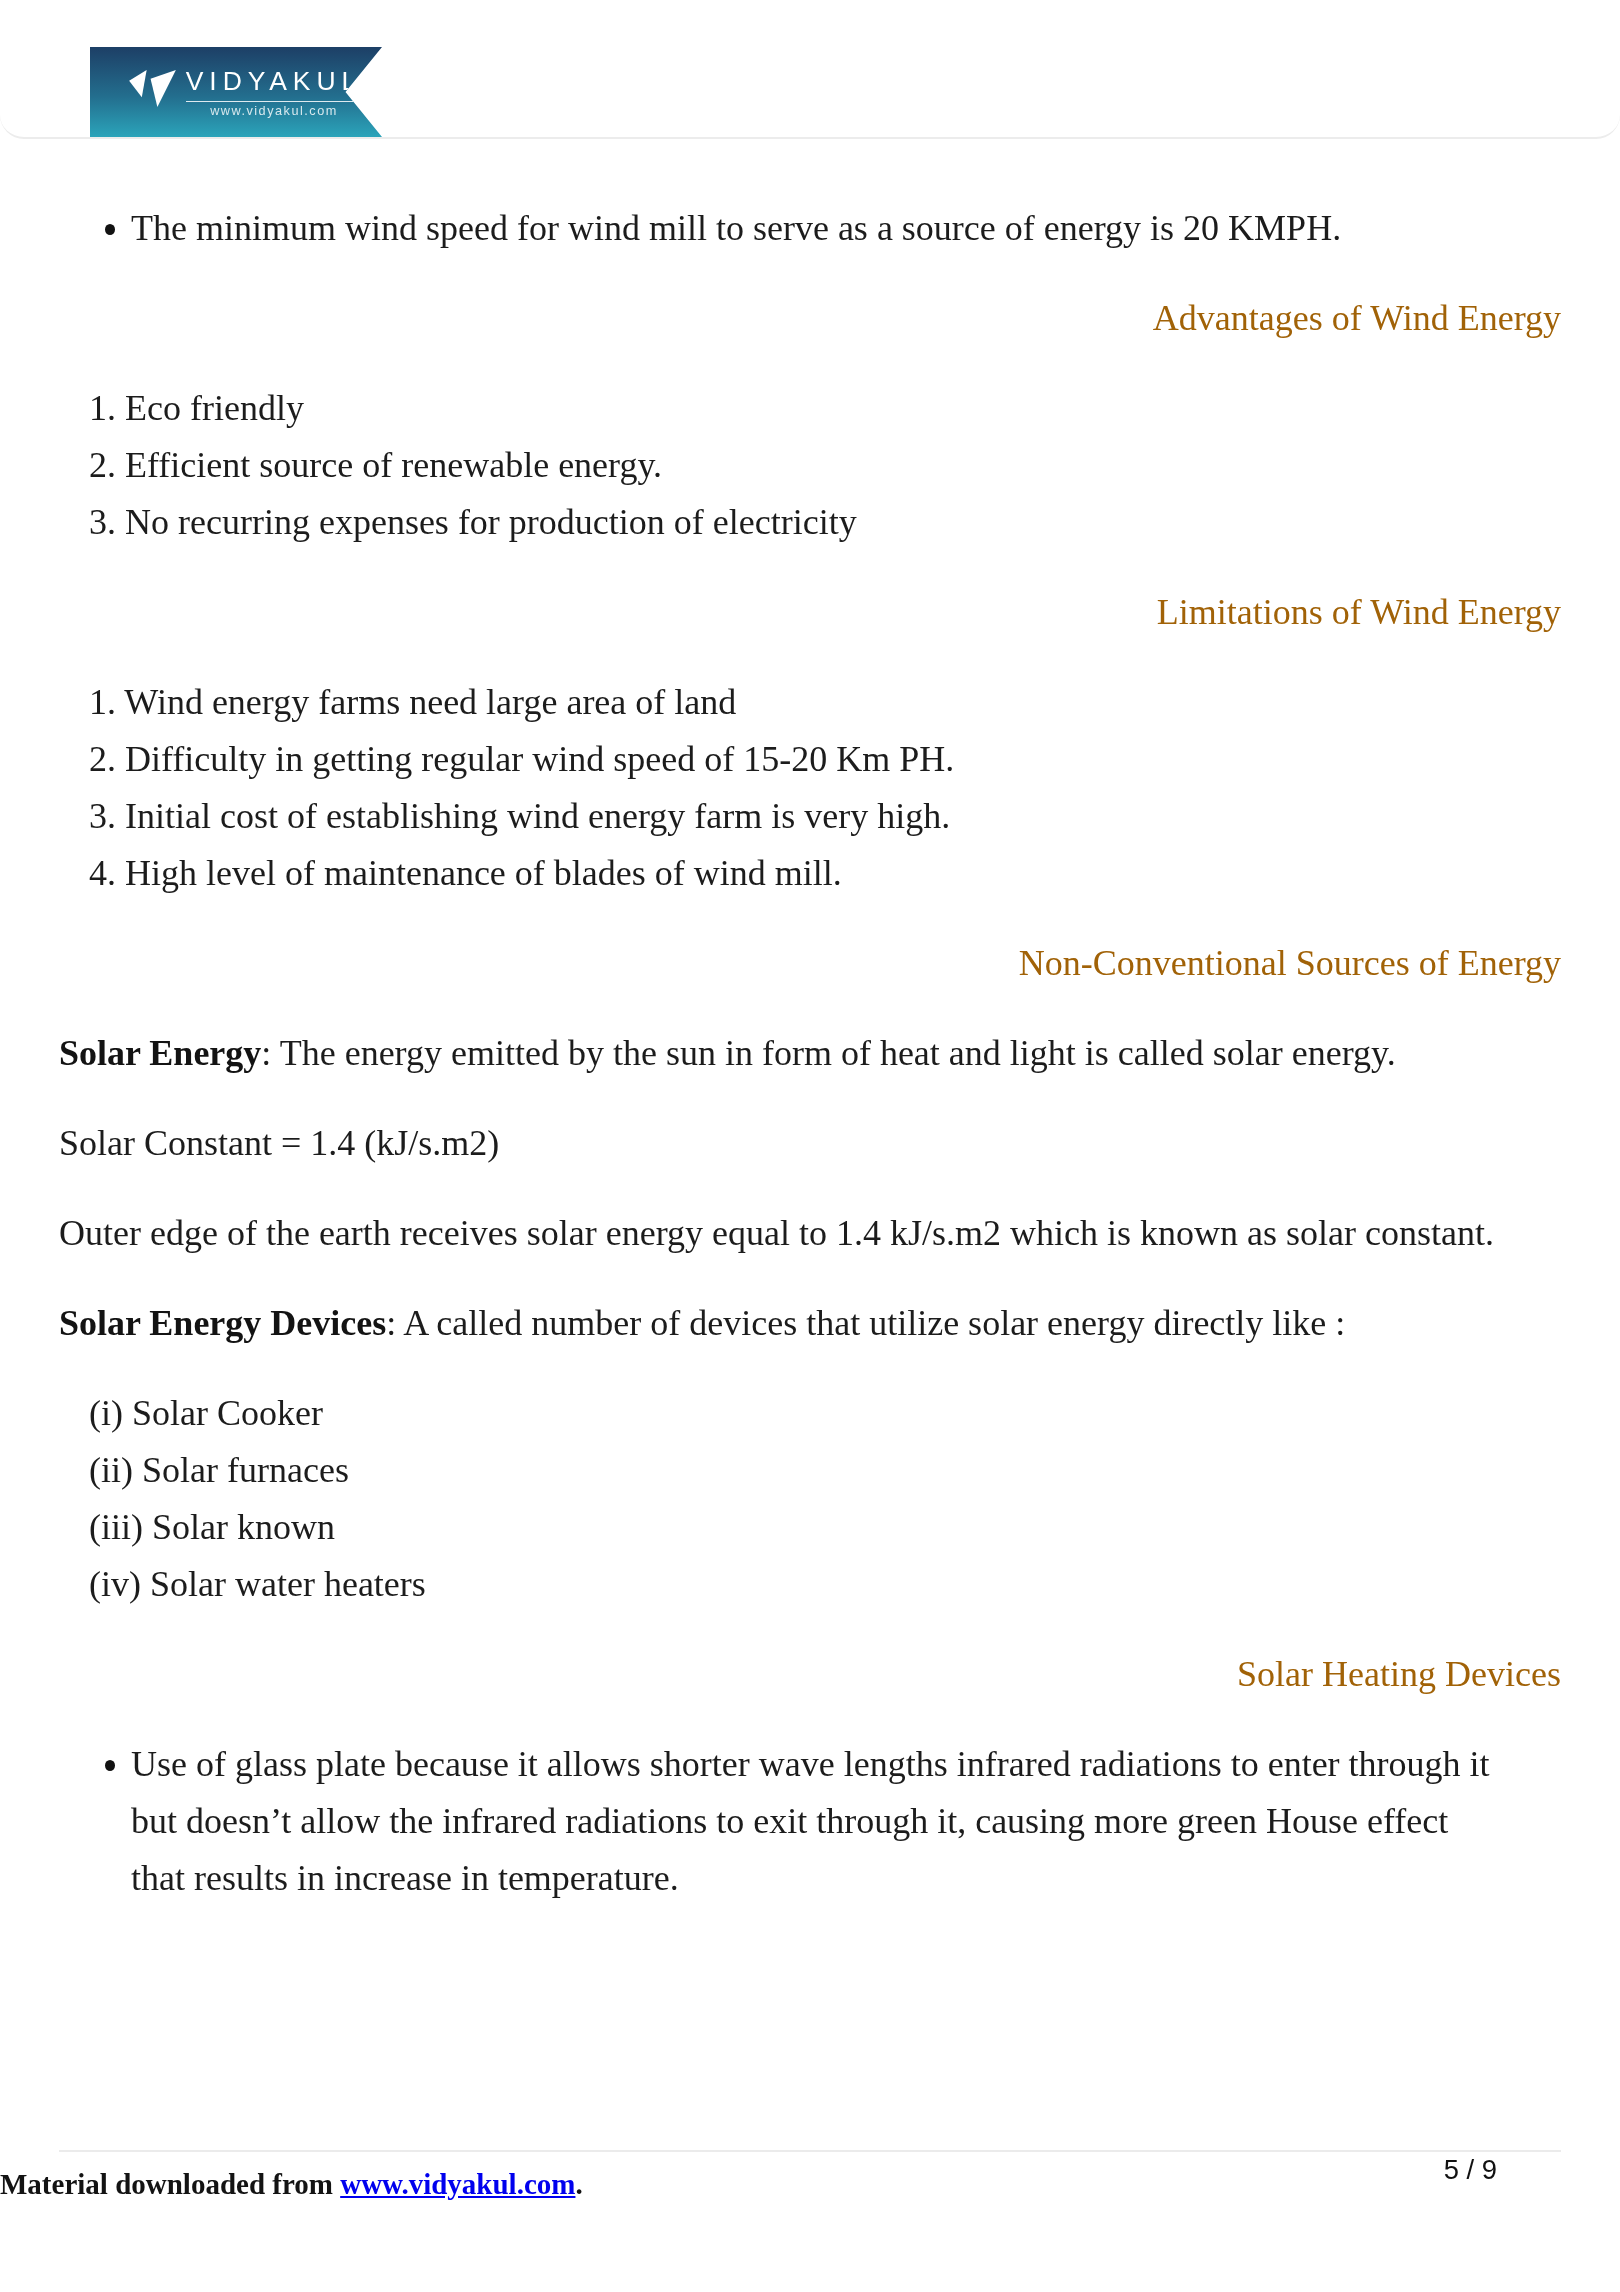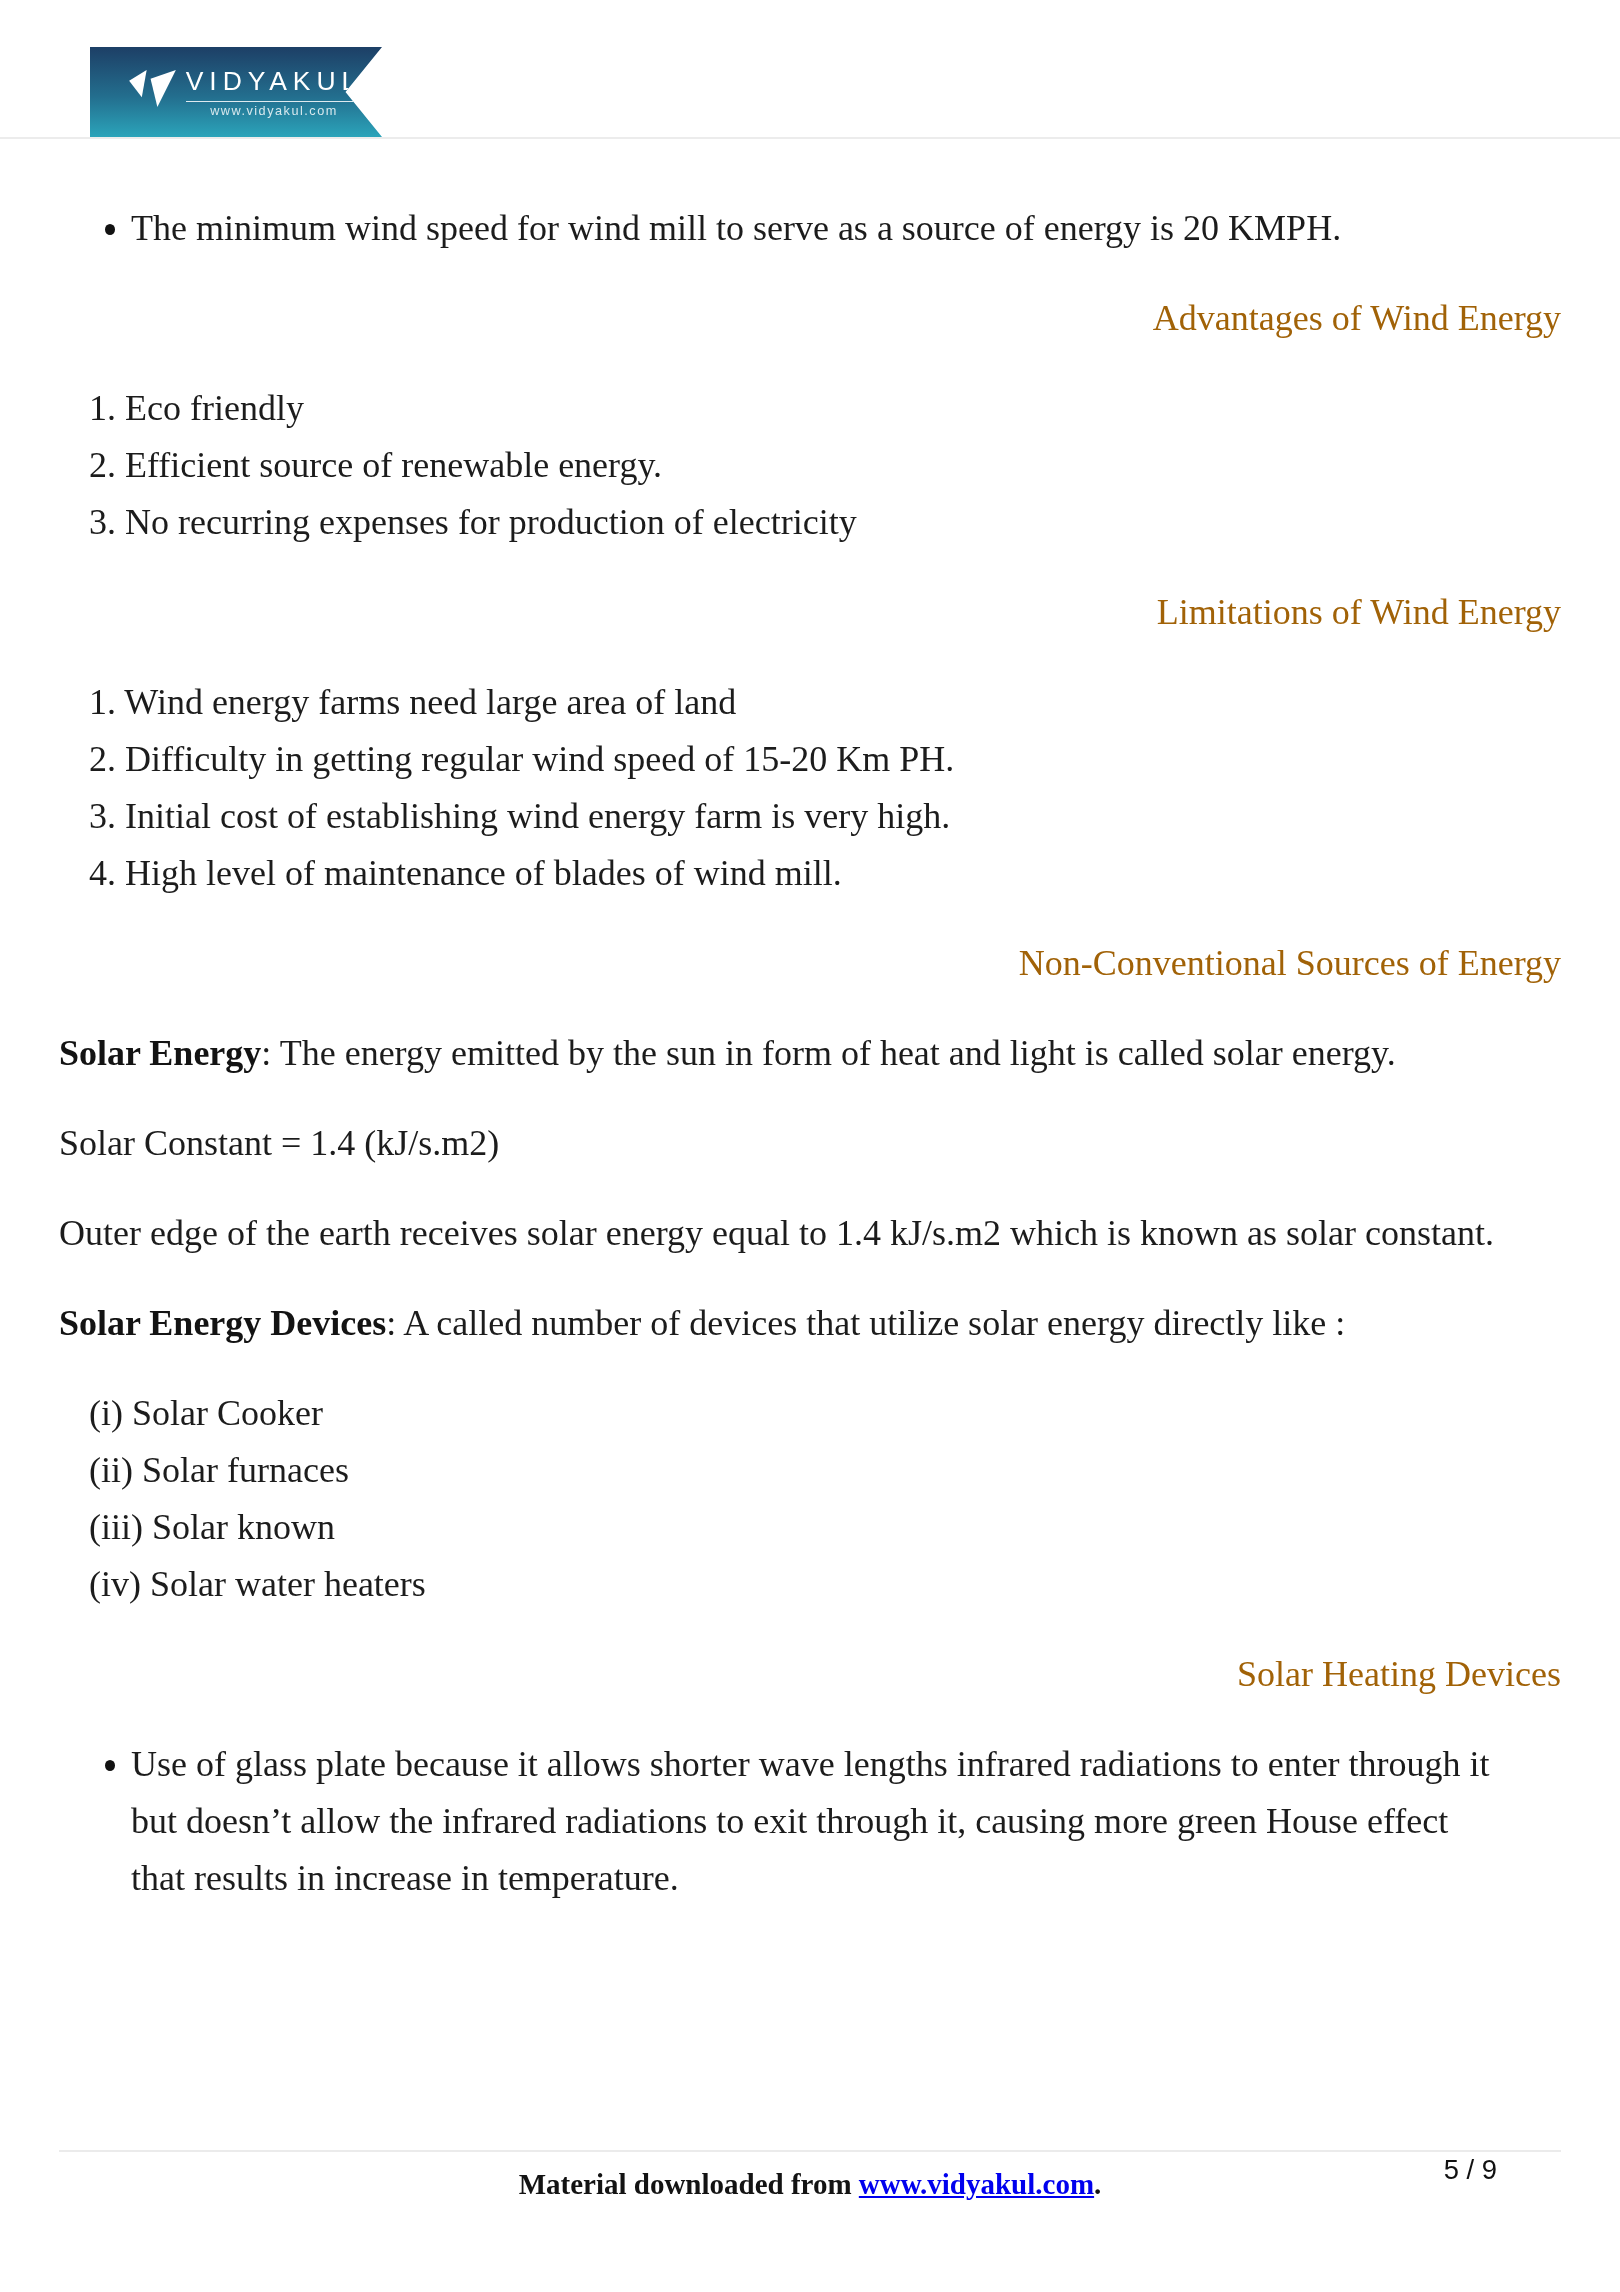--- a/index.html
+++ b/index.html
@@ -10,20 +10,21 @@
     overflow: hidden;
     font-family: "Liberation Serif", "DejaVu Serif", serif;
     color: #1c1c1c;
   }
 
   
   .header {
     height: 137px;
     border-bottom: 2px solid #ececec;
     position: relative;
+    border-radius: 24px;
   }
   .banner {
     position: absolute;
     left: 90px; top: 47px;
     width: 292px; height: 90px;
     background: linear-gradient(180deg, #1d3f66 0%, #236e8e 55%, #2ba4ba 100%);
     clip-path: polygon(0 0, 100% 0, 87.5% 50%, 100% 100%, 0 100%);
     display: flex; align-items: center; justify-content: flex-start;
   }
   .banner-inner { display: flex; align-items: center; margin-left: 39px; }
@@ -87,21 +88,20 @@
   }
   .page-number {
     position: absolute;
     top: 2154px; right: 123px;
     font-family: "Liberation Sans", sans-serif;
     font-weight: 400; font-size: 27.4px; color: #111;
   }
   .footer-note {
     position: absolute;
     left: 0; right: 0; top: 2168px;
-    text-align: center;
     font-size: 29px; font-weight: 700; color: #131313;
   }
   .footer-note a {
     color: #0000ee;
     text-decoration: underline;
     font-weight: 700;
   }
 </style>
 </head>
 <body>

